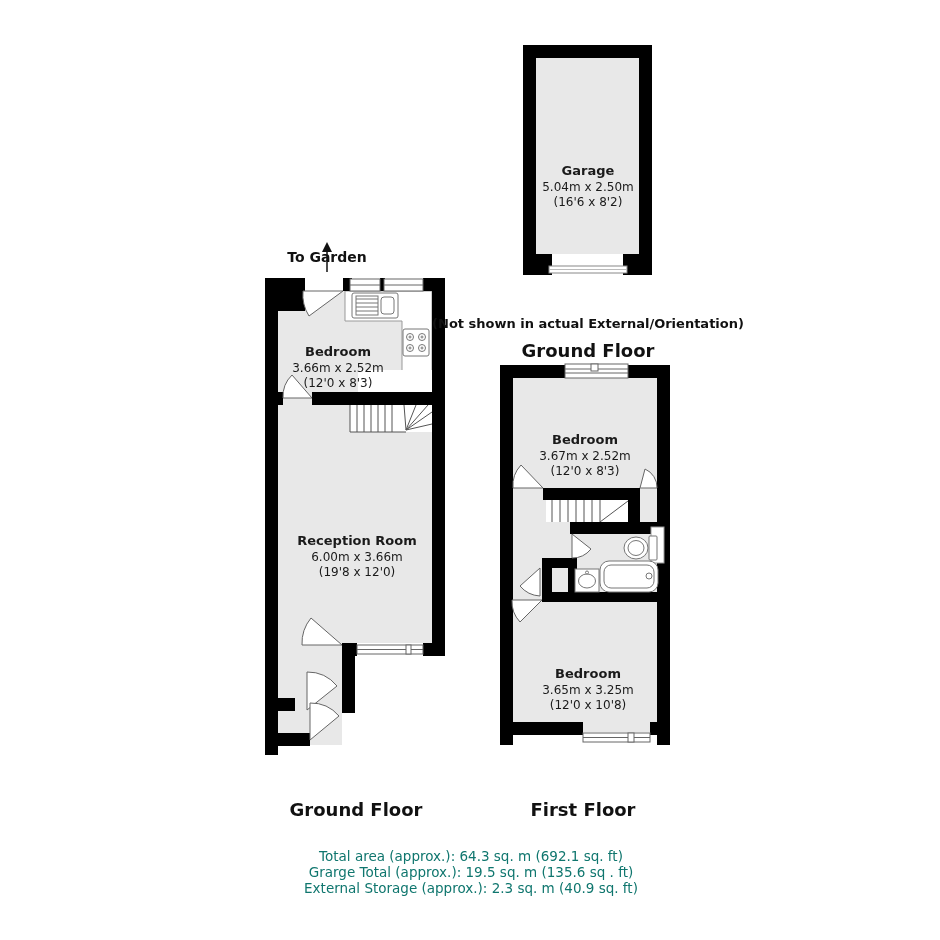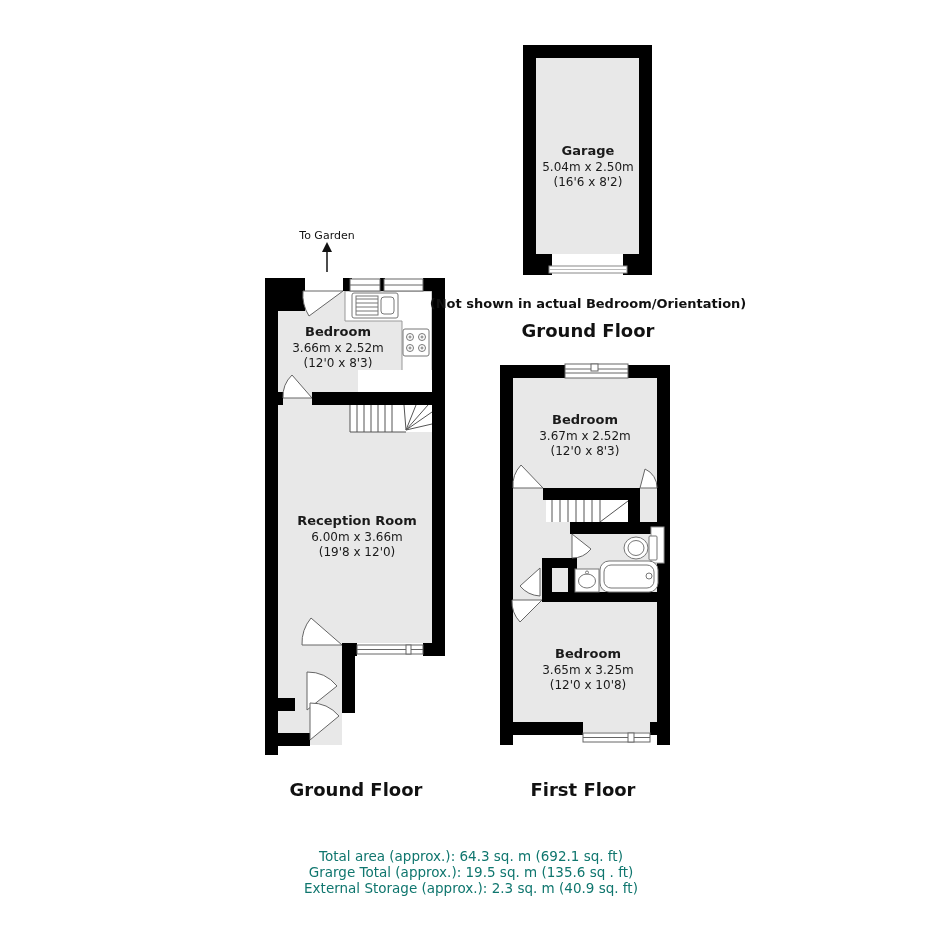--- a/index.html
+++ b/index.html
@@ -1,24 +1,24 @@
 <!DOCTYPE html>
 <html><head>
 <meta charset="utf-8">
 <style>
   html,body{margin:0;padding:0;background:#ffffff;}
   .page{position:relative;width:940px;height:940px;background:#ffffff;overflow:hidden;
         font-family:"DejaVu Sans","Liberation Sans",sans-serif;}
   svg{position:absolute;left:0;top:0;}
-  .lbl{position:absolute;transform:translateX(-50%);text-align:center;color:#1a1a1a;white-space:nowrap;}
+  .lbl{position:absolute;transform:translateX(-50%);text-align:center;color:#1a1a1a;white-space:nowrap;margin-top:20px;}
   .room-name{font-weight:bold;font-size:13px;line-height:1.3;}
   .room-dim{font-size:12px;line-height:1.3;text-align:center;}
   .floor-label{font-weight:bold;font-size:18px;color:#111;}
   .note-label{font-weight:bold;font-size:13px;color:#111;}
-  .garden-label{font-weight:normal;font-size:11px;color:#111;}
+  .garden-label{font-weight:bold;font-size:14px;color:#111;}
   .footer-line{position:absolute;transform:translateX(-50%);font-size:13.5px;color:#0f766e;white-space:nowrap;}
 </style>
 </head>
 <body>
 
 <div class="page">
 
 <svg width="940" height="940" viewBox="0 0 940 940">
 
   <g>
@@ -196,21 +196,21 @@
 </svg>
 
   <div class="lbl garden-label" style="left:327px;top:229px">To Garden</div>
 
   <div class="lbl" style="left:588px;top:143px">
     <div class="room-name">Garage</div>
     <div class="room-dim">5.04m x 2.50m</div>
     <div class="room-dim">(16'6 x 8'2)</div>
   </div>
 
-  <div class="lbl note-label" style="left:588px;top:296px">(Not shown in actual Bedroom/Orientation)</div>
+  <div class="lbl note-label" style="left:588px;top:296px">(Not shown in actual External/Orientation)</div>
   <div class="lbl floor-label" style="left:588px;top:320px">Ground Floor</div>
 
   <div class="lbl" style="left:338px;top:324px">
     <div class="room-name">Bedroom</div>
     <div class="room-dim">3.66m x 2.52m</div>
     <div class="room-dim">(12'0 x 8'3)</div>
   </div>
 
   <div class="lbl" style="left:357px;top:513px">
     <div class="room-name">Reception Room</div>

